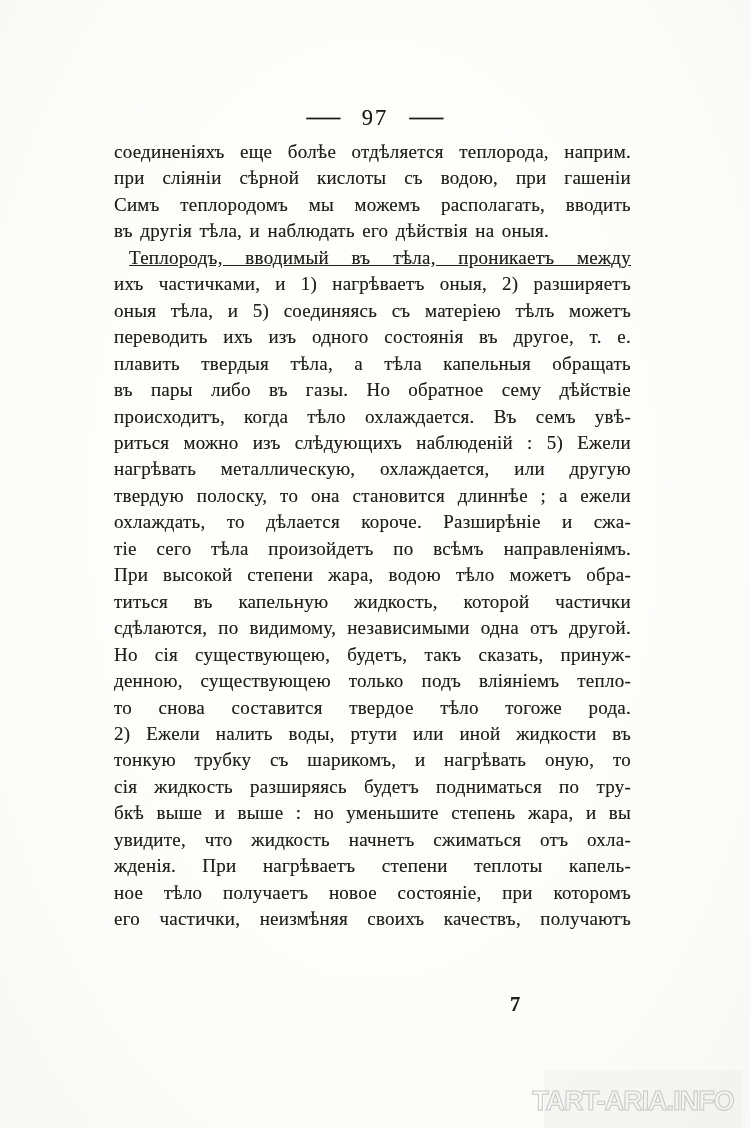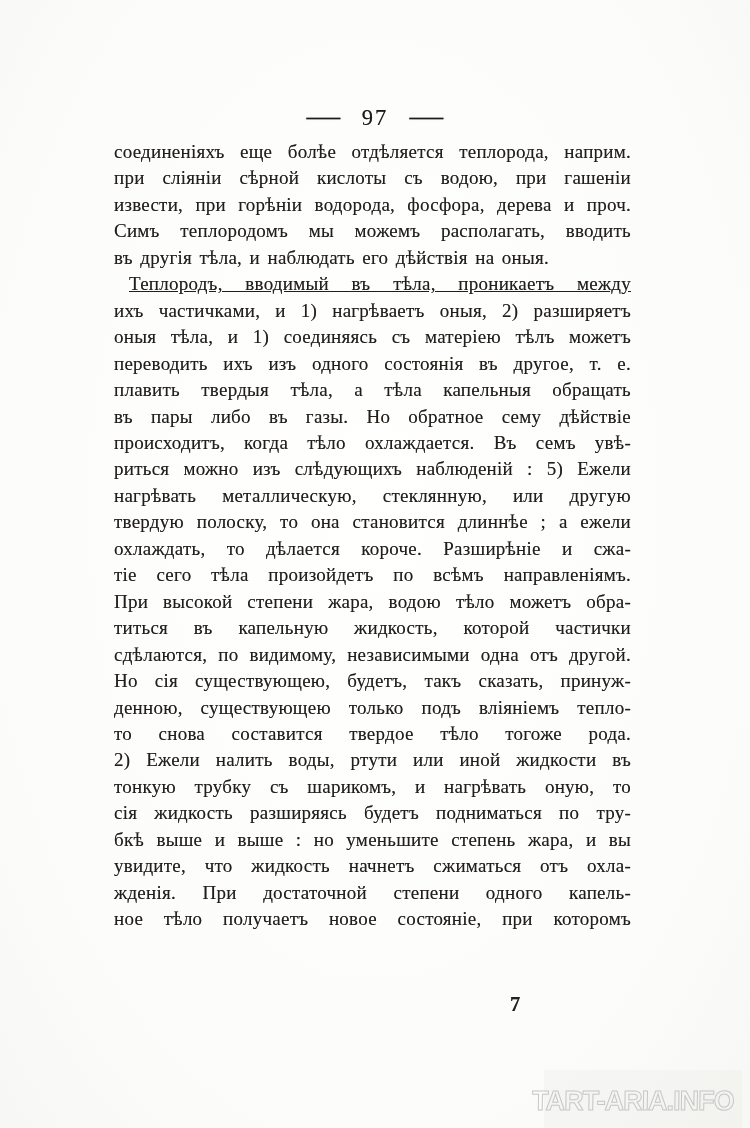--- a/index.html
+++ b/index.html
@@ -103,48 +103,48 @@
 
   <div class="running-head">
     <span class="head-dash">—</span>
     <span class="page-number">97</span>
     <span class="head-dash">—</span>
   </div>
 
   <div class="text-block">
       <div class="text-line">соединеніяхъ еще болѣе отдѣляется теплорода, наприм.</div>
       <div class="text-line">при сліяніи сѣрной кислоты съ водою, при гашеніи</div>
-      <div class="text-line">извести, при горѣніи водорода, фосфора, дерева и проч.</div>
       <div class="text-line">Симъ теплородомъ мы можемъ располагать, вводить</div>
       <div class="text-line para-end">въ другія тѣла, и наблюдать его дѣйствія на оныя.</div>
       <div class="text-line para-start">Теплородъ, вводимый въ тѣла, проникаетъ между</div>
       <div class="text-line">ихъ частичками, и 1) нагрѣваетъ оныя, 2) разширяетъ</div>
-      <div class="text-line">оныя тѣла, и 1) соединяясь съ матеріею тѣлъ можетъ</div>
+      <div class="text-line">оныя тѣла, и 5) соединяясь съ матеріею тѣлъ можетъ</div>
       <div class="text-line">переводить ихъ изъ одного состоянія въ другое, т. е.</div>
       <div class="text-line">плавить твердыя тѣла, а тѣла капельныя обращать</div>
       <div class="text-line">въ пары либо въ газы. Но обратное сему дѣйствіе</div>
       <div class="text-line">происходитъ, когда тѣло охлаждается. Въ семъ увѣ-</div>
       <div class="text-line">риться можно изъ слѣдующихъ наблюденій : 5) Ежели</div>
-      <div class="text-line">нагрѣвать металлическую, стеклянную, или другую</div>
+      <div class="text-line">нагрѣвать металлическую, охлаждается, или другую</div>
       <div class="text-line">твердую полоску, то она становится длиннѣе ; а ежели</div>
       <div class="text-line">охлаждать, то дѣлается короче. Разширѣніе и сжа-</div>
       <div class="text-line">тіе сего тѣла произойдетъ по всѣмъ направленіямъ.</div>
       <div class="text-line">При высокой степени жара, водою тѣло можетъ обра-</div>
       <div class="text-line">титься въ капельную жидкость, которой частички</div>
       <div class="text-line">сдѣлаются, по видимому, независимыми одна отъ другой.</div>
       <div class="text-line">Но сія существующею, будетъ, такъ сказать, принуж-</div>
       <div class="text-line">денною, существующею только подъ вліяніемъ тепло-</div>
       <div class="text-line">то снова составится твердое тѣло тогоже рода.</div>
       <div class="text-line">2) Ежели налить воды, ртути или иной жидкости въ</div>
       <div class="text-line">тонкую трубку съ шарикомъ, и нагрѣвать оную, то</div>
       <div class="text-line">сія жидкость разширяясь будетъ подниматься по тру-</div>
       <div class="text-line">бкѣ выше и выше : но уменьшите степень жара, и вы</div>
       <div class="text-line">увидите, что жидкость начнетъ сжиматься отъ охла-</div>
-      <div class="text-line">жденія. При достаточной степени одного капель-</div>
+      <div class="text-line">жденія. При нагрѣваетъ степени теплоты капель-</div>
       <div class="text-line">ное тѣло получаетъ новое состояніе, при которомъ</div>
+      <div class="text-line">его частички, неизмѣняя своихъ качествъ, получаютъ</div>
     </div>
 
   <div class="signature-mark">7</div>
 
   <div class="watermark-panel">
     <div class="watermark-text">TART-ARIA.INFO</div>
   </div>
 
 </div>
 

